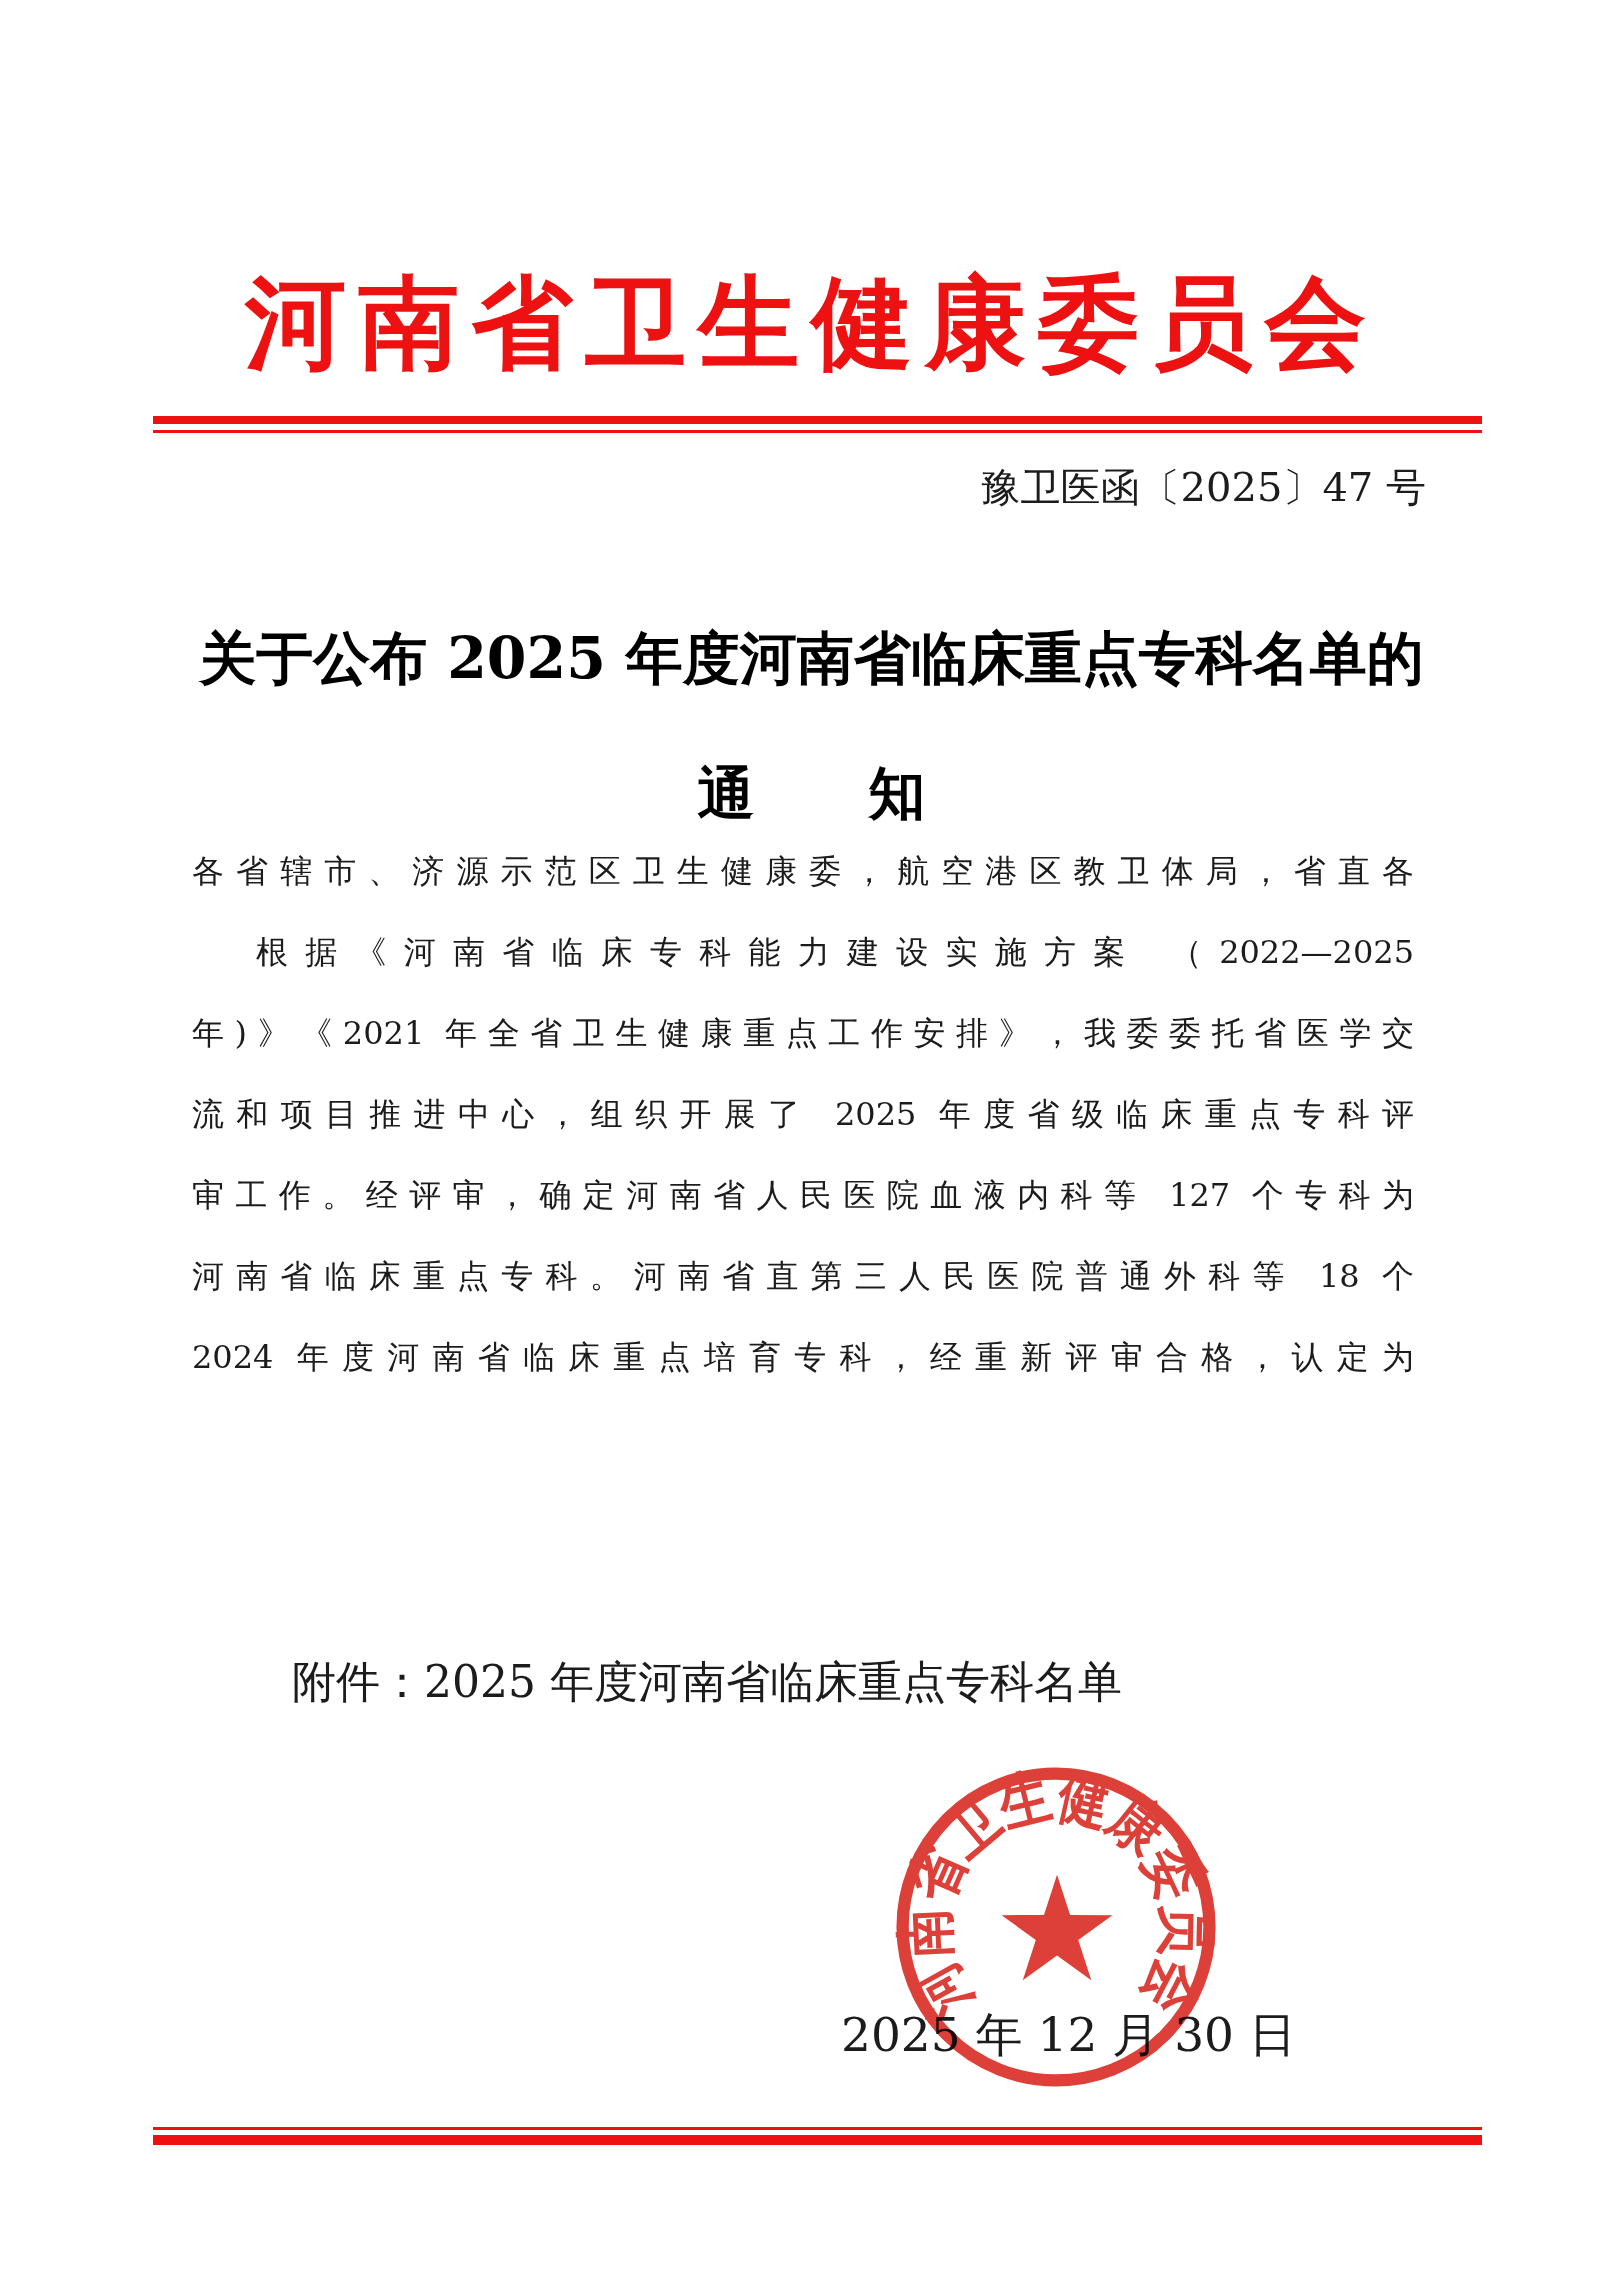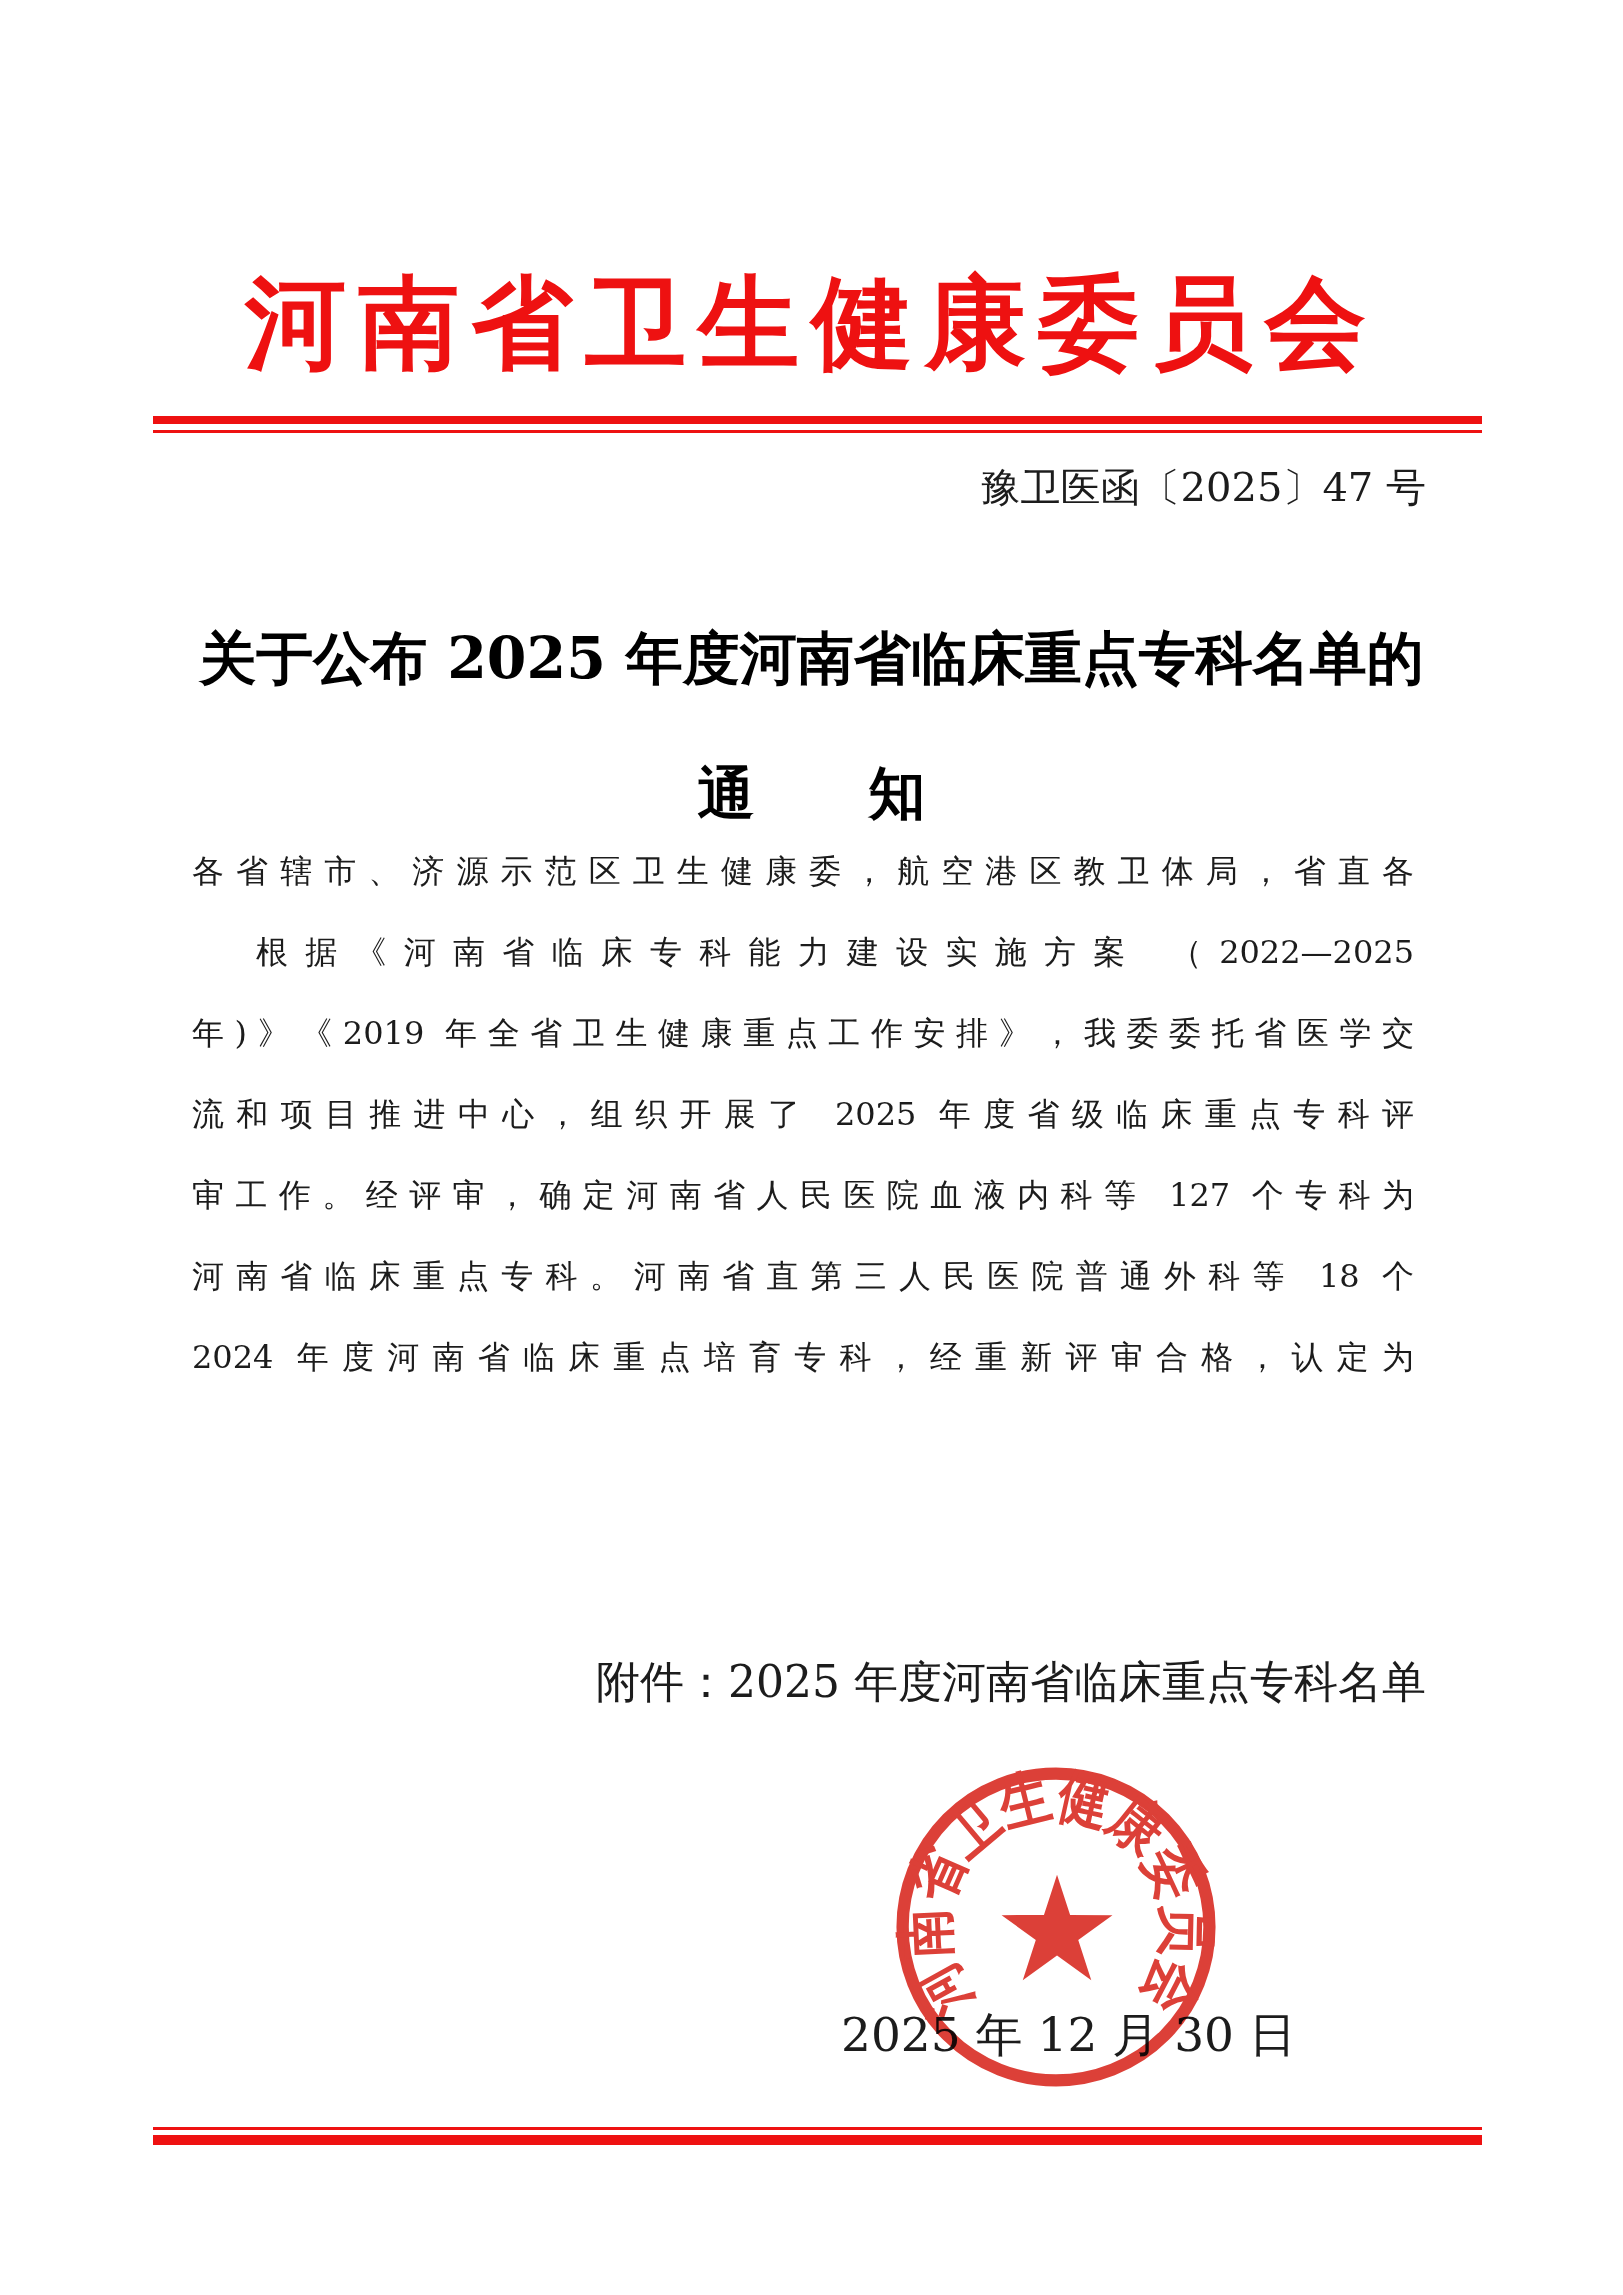--- a/index.html
+++ b/index.html
@@ -88,21 +88,20 @@
     position: absolute;
     left: 204px;
     top: 1603px;
     width: 1222px;
     height: 81px;
     line-height: 81px;
     font-size: 44px;
     text-indent: 2em;
     color: var(--ink);
     white-space: nowrap;
-    text-align: right;
   }
   .issue-date {
     position: absolute;
     left: 813px;
     top: 1966px;
     width: 511px;
     text-align: center;
     font-size: 47px;
     color: var(--ink);
     white-space: nowrap;
@@ -134,21 +133,21 @@
   <div class="rule rule-thin-top"></div>
 
   <div class="doc-number">豫卫医函〔2025〕47 号</div>
 
   <div class="notice-title notice-title-1">关于公布 2025 年度河南省临床重点专科名单的</div>
   <div class="notice-title notice-title-2">通　　知</div>
 
   <div class="body-block">
     <div class="body-line jline">各省辖市、济源示范区卫生健康委，航空港区教卫体局，省直各</div>
     <div class="body-line jline indent">根据《河南省临床专科能力建设实施方案 （2022—2025</div>
-    <div class="body-line jline">年)》《2019 年全省卫生健康重点工作安排》，我委委托省医学交</div>
+    <div class="body-line jline">年)》《2021 年全省卫生健康重点工作安排》，我委委托省医学交</div>
     <div class="body-line jline">流和项目推进中心，组织开展了 2025 年度省级临床重点专科评</div>
     <div class="body-line jline">审工作。经评审，确定河南省人民医院血液内科等 127 个专科为</div>
     <div class="body-line jline">河南省临床重点专科。河南省直第三人民医院普通外科等 18 个</div>
     <div class="body-line jline">2024 年度河南省临床重点培育专科，经重新评审合格，认定为</div>
   </div>
 
   <div class="attachment-line">附件：2025 年度河南省临床重点专科名单</div>
 
   <div class="issue-date">2025 年 12 月 30 日</div>
 

